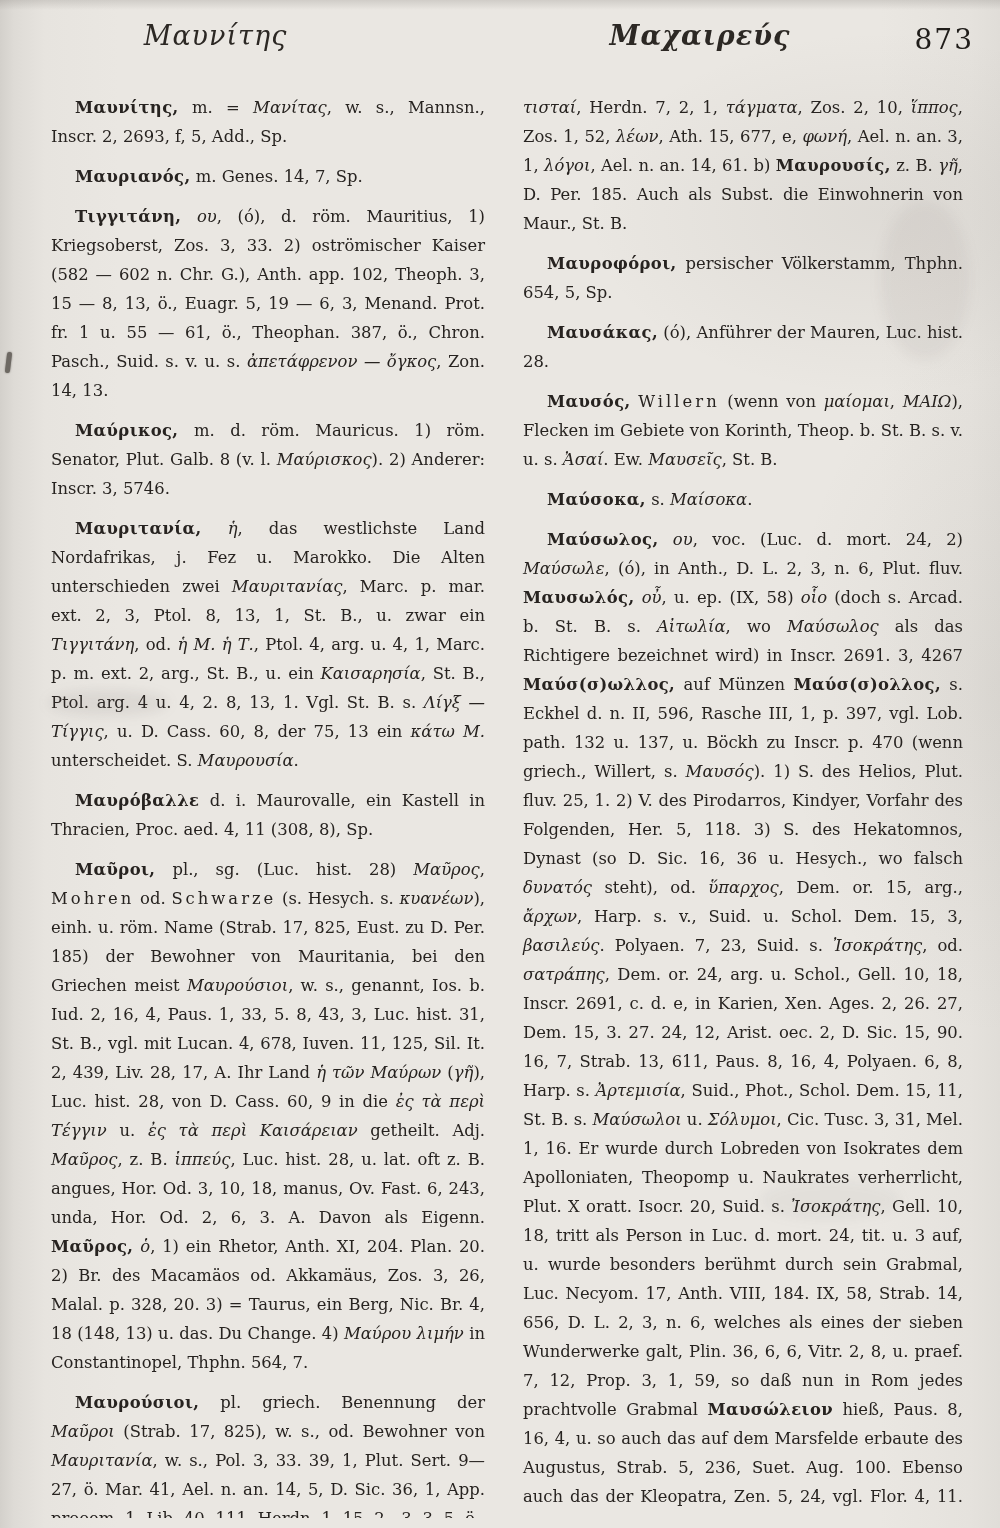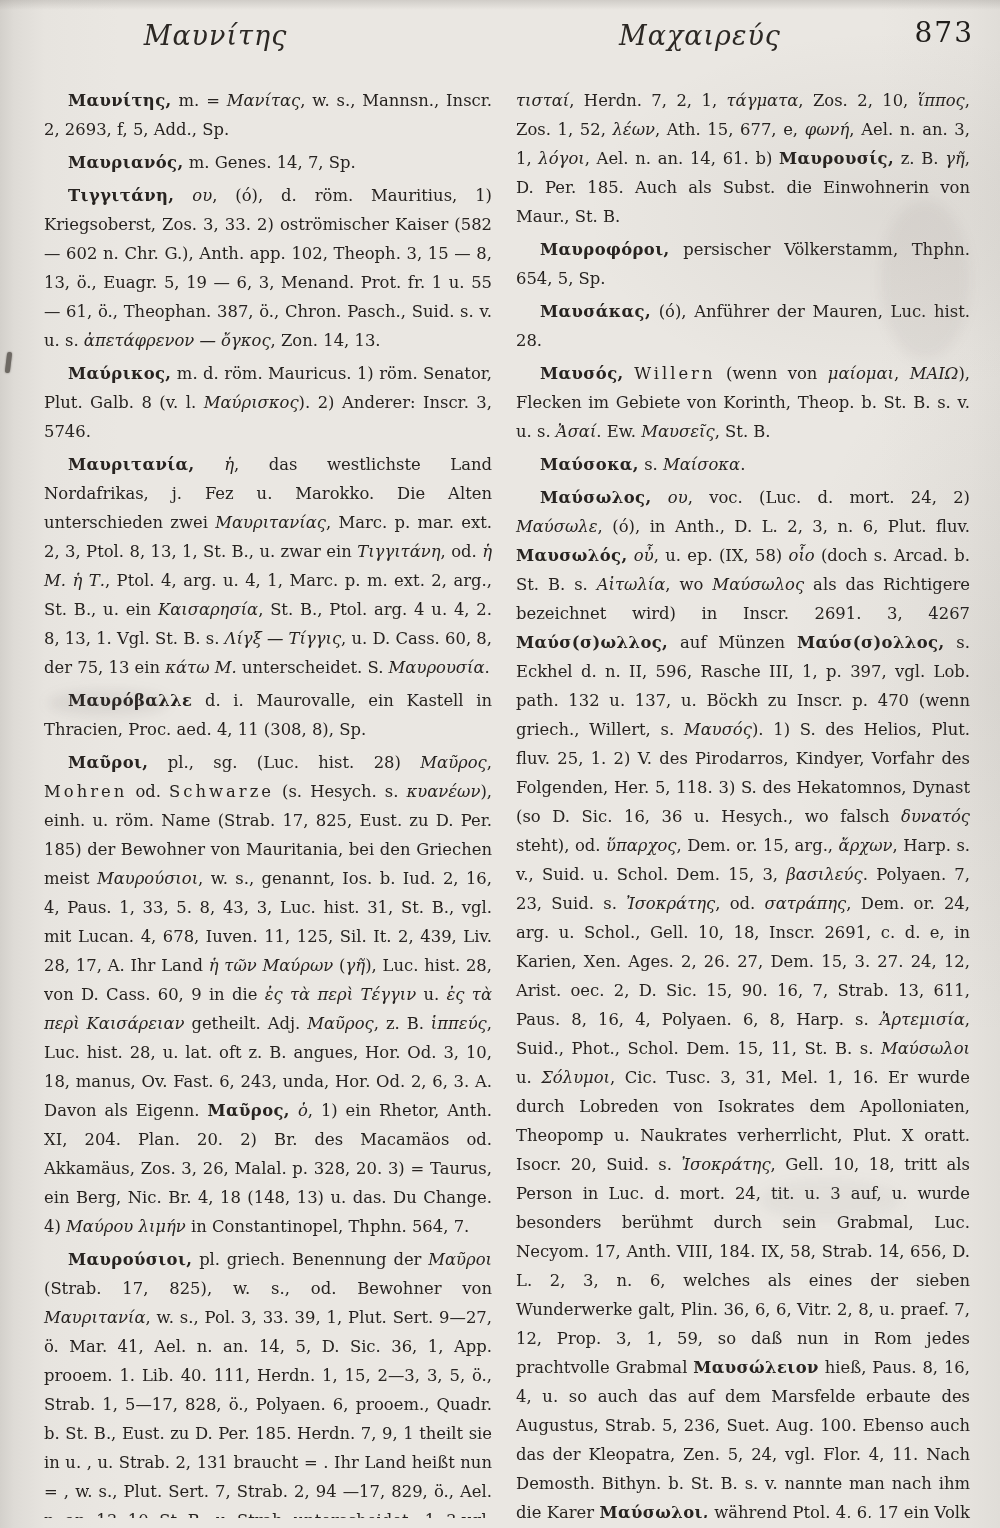--- a/index.html
+++ b/index.html
@@ -30,33 +30,33 @@
   }
   .running-head{
     position:absolute;top:14px;left:0;width:1000px;height:52px;
     font-size:27px;letter-spacing:1px;
   }
   .head-word{
     position:absolute;top:6px;text-align:center;
     font-style:italic;font-size:27px;color:#2c2824;
   }
   .head-left{left:88px;width:255px;}
-  .head-right{left:570px;width:260px;}
+  .head-right{left:570px;width:260px;font-weight:bold;}
   .page-number{
-    position:absolute;top:2px;right:26px;
+    position:absolute;top:9px;right:26px;
     font-size:28px;letter-spacing:2px;font-style:normal;color:#201d1a;
   }
   .col{
     position:absolute;top:82px;height:1436px;overflow:hidden;
     font-size:16.4px;line-height:29px;text-align:justify;
     color:var(--ink);
   }
   .col-left{left:40px;width:456px;}
   .col-right{left:512px;width:462px;}
-  p.entry{margin:4px;text-indent:24px;}
+  p.entry{margin:11px;text-indent:24px;}
   p.entry.cont{text-indent:0;}
   b.headword{font-weight:bold;font-style:normal;letter-spacing:.4px;}
   i.gk{font-style:italic;}
   .sperr{letter-spacing:3px;}
   
   .ink-mark{
     position:absolute;left:6px;top:352px;width:5px;height:21px;
     background:#4a453f;border-radius:3px;transform:rotate(7deg);
     box-shadow:0 0 2px rgba(60,55,50,.8);opacity:.75;
   }

